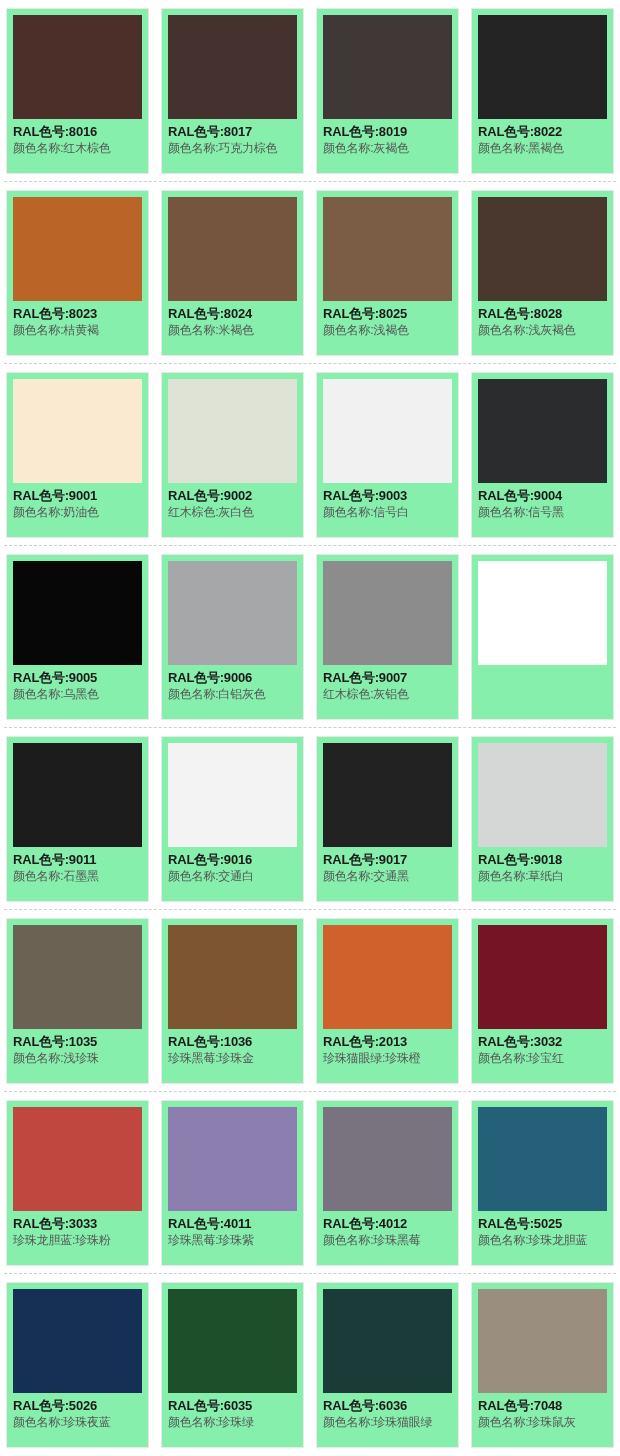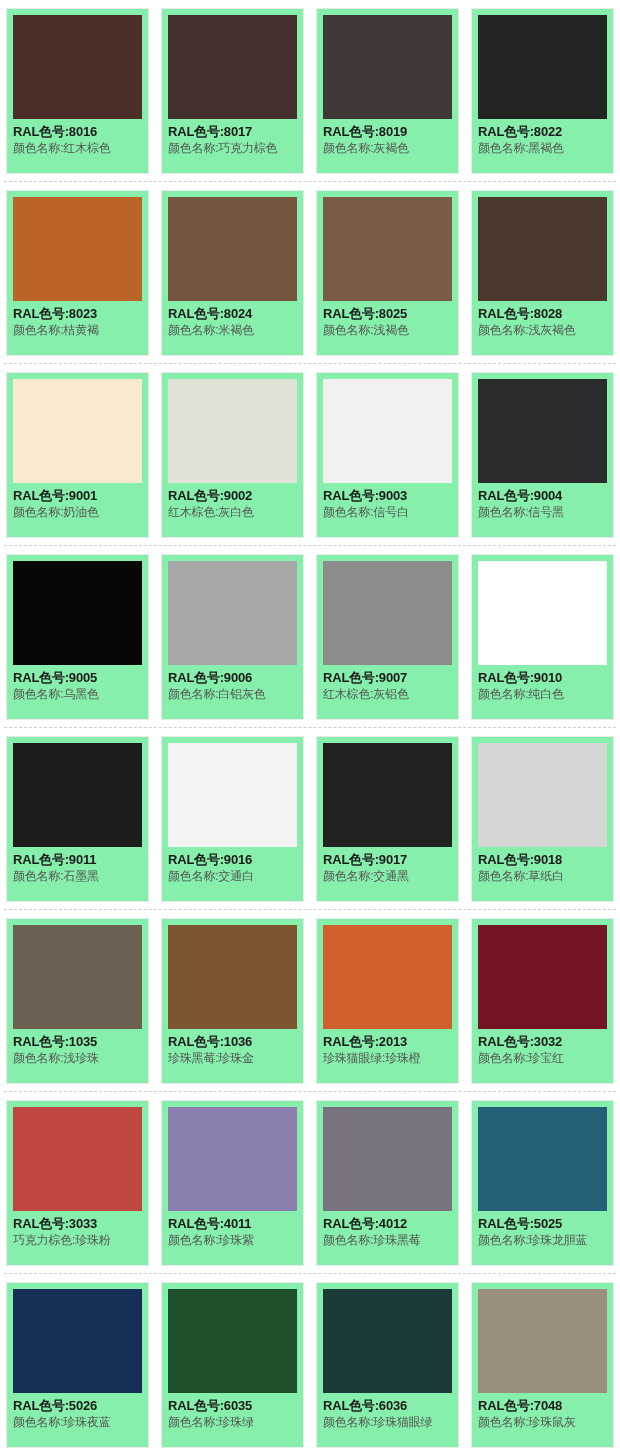--- a/index.html
+++ b/index.html
@@ -219,24 +219,20 @@
           <div class="color-chip" style="background: rgb(140, 140, 140);"></div>
           <div class="card-text">
             <div class="ral-code">RAL色号:9007</div>
             <div class="color-name">红木棕色:灰铝色</div>
           </div>
         </div>
       </div>
       <div class="swatch-card">
         <div class="card-inner">
           <div class="color-chip chip-white" style="background: rgb(255, 255, 255);"></div>
-          <div class="card-text">
-            <div class="ral-code">RAL色号:9010</div>
-            <div class="color-name">颜色名称:纯白色</div>
-          </div>
         </div>
       </div>
     </div>
     <div class="swatch-row">
       <div class="swatch-card">
         <div class="card-inner">
           <div class="color-chip" style="background: rgb(28, 28, 28);"></div>
           <div class="card-text">
             <div class="ral-code">RAL色号:9011</div>
             <div class="color-name">颜色名称:石墨黑</div>
@@ -308,30 +304,30 @@
           </div>
         </div>
       </div>
     </div>
     <div class="swatch-row">
       <div class="swatch-card">
         <div class="card-inner">
           <div class="color-chip" style="background: rgb(191, 71, 64);"></div>
           <div class="card-text">
             <div class="ral-code">RAL色号:3033</div>
-            <div class="color-name">巧克力棕色:珍珠粉</div>
+            <div class="color-name">珍珠龙胆蓝:珍珠粉</div>
           </div>
         </div>
       </div>
       <div class="swatch-card">
         <div class="card-inner">
           <div class="color-chip" style="background: rgb(140, 126, 174);"></div>
           <div class="card-text">
             <div class="ral-code">RAL色号:4011</div>
-            <div class="color-name">颜色名称:珍珠紫</div>
+            <div class="color-name">珍珠黑莓:珍珠紫</div>
           </div>
         </div>
       </div>
       <div class="swatch-card">
         <div class="card-inner">
           <div class="color-chip" style="background: rgb(120, 115, 127);"></div>
           <div class="card-text">
             <div class="ral-code">RAL色号:4012</div>
             <div class="color-name">颜色名称:珍珠黑莓</div>
           </div>

